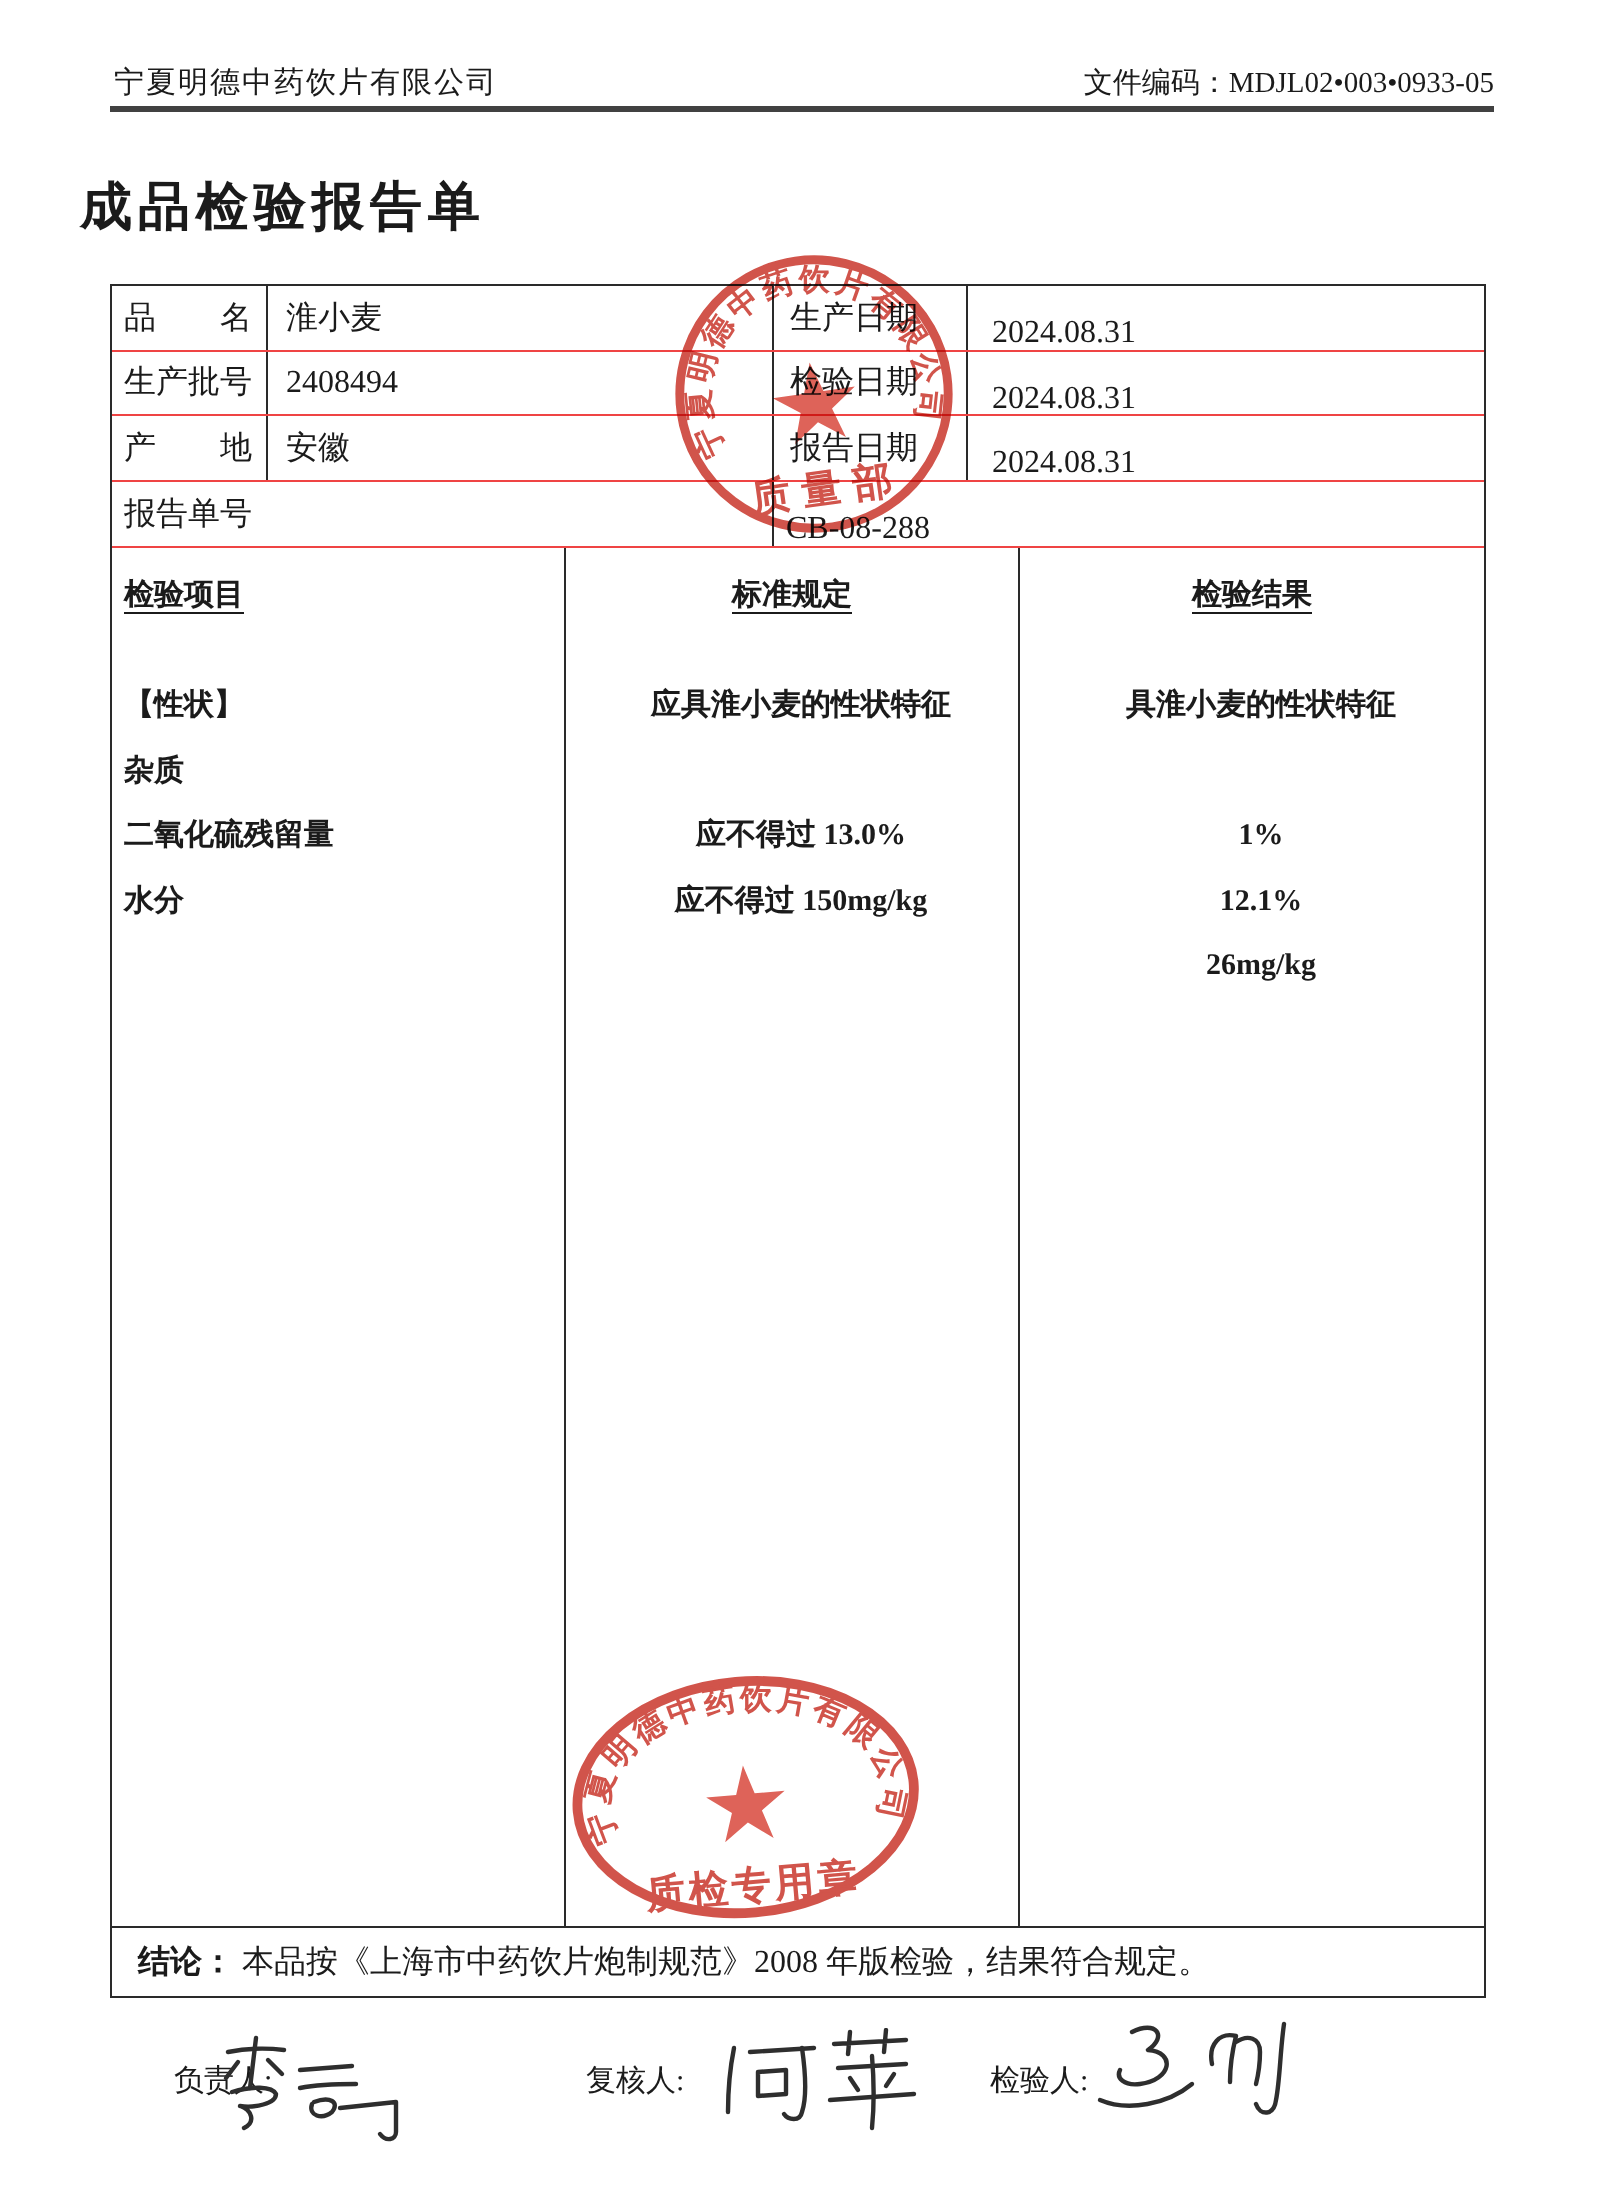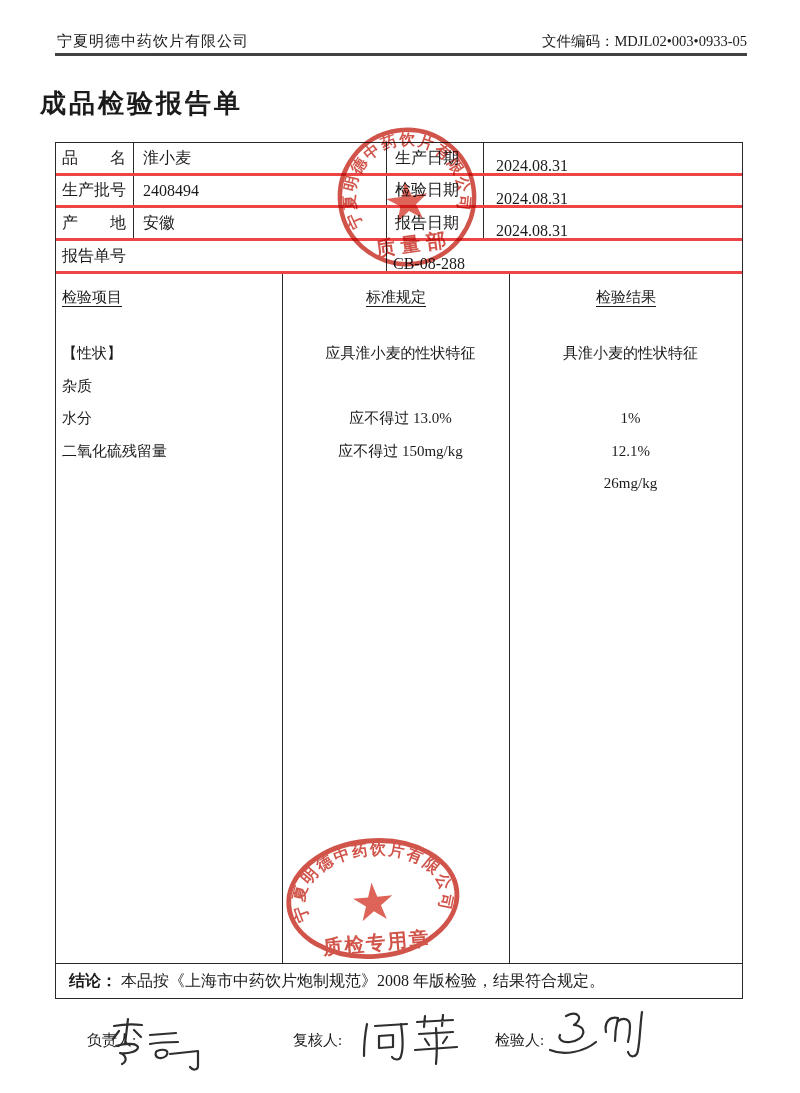--- a/index.html
+++ b/index.html
@@ -17,34 +17,34 @@
   .head-rule { left:55px; top:53px; width:692px; height:2.5px; background:#414141; }
 
   
   .title { left:0; top:86px; width:800px; 
            font-size:26px; font-weight:bold; letter-spacing:3px;margin-left:40px; }
 
   
   .doc-table { left:55px; top:142px; width:688px; height:857px;
                border:1px solid #2a2a2a; box-sizing:border-box;
                display:flex; flex-direction:column; }
-  .info-row { display:flex; border-bottom:3px solid #ef4444; box-sizing:border-box; }
+  .info-row { display:flex; border-bottom:1px solid #ef4444; box-sizing:border-box; }
   .r33 { height:33px; } .r32 { height:32px; }
   .cell { box-sizing:border-box; border-right:1px solid #2a2a2a;
           display:flex; align-items:center; font-size:16px; overflow:hidden; white-space:nowrap; }
   .cell.last { border-right:none;margin-top:16px; }
   .c-l1 { width:78px; padding-left:6px; }
   .c-v1 { width:253px; padding-left:9px; }
   .c-l2 { width:97px; padding-left:8px; }
   .c-v2 { width:258px; padding-left:12px; }
   .c-rep-l { width:331px; padding-left:6px; }
   .c-rep-v { width:355px; padding-left:6px; }
 
   .insp-area { height:690px; border-bottom:1px solid #2a2a2a; box-sizing:border-box; display:flex; }
-  .insp-col { box-sizing:border-box; border-right:1px solid #2a2a2a; position:relative; }
+  .insp-col { box-sizing:border-box; border-right:1px solid #2a2a2a; position:relative;font-weight:bold; }
   .insp-col.last { border-right:none; }
   .w227 { width:227px; } .w232 { width:232px; flex:1; }
   .insp-head { position:absolute; top:14px; left:0; right:0; font-size:15px; }
   .insp-head span { text-decoration:underline; text-underline-offset:4px; }
   .head-left { padding-left:6px; text-align:left; }
   .head-center { text-align:center; }
   .insp-lines { position:absolute; top:63px; left:0; right:0; }
   .insp-line { height:32.5px; line-height:32.5px; font-size:15px; white-space:nowrap; }
   .pl6 { padding-left:6px; } .pl9 { padding-left:9px;text-align:center; }
 
@@ -98,22 +98,22 @@
       <div class="cell c-rep-l">报告单号</div>
       <div class="cell c-rep-v last">CB-08-288</div>
     </div>
 
     <div class="insp-area">
       <div class="insp-col w227">
         <div class="insp-head head-left"><span>检验项目</span></div>
         <div class="insp-lines">
           <div class="insp-line pl6">【性状】</div>
           <div class="insp-line pl6">杂质</div>
+          <div class="insp-line pl6">二氧化硫残留量</div>
           <div class="insp-line pl6">水分</div>
-          <div class="insp-line pl6">二氧化硫残留量</div>
         </div>
       </div>
       <div class="insp-col w227">
         <div class="insp-head head-center"><span>标准规定</span></div>
         <div class="insp-lines">
           <div class="insp-line pl9">应具淮小麦的性状特征</div>
           <div class="insp-line pl9"></div>
           <div class="insp-line pl9">应不得过 13.0%</div>
           <div class="insp-line pl9">应不得过 150mg/kg</div>
         </div>

